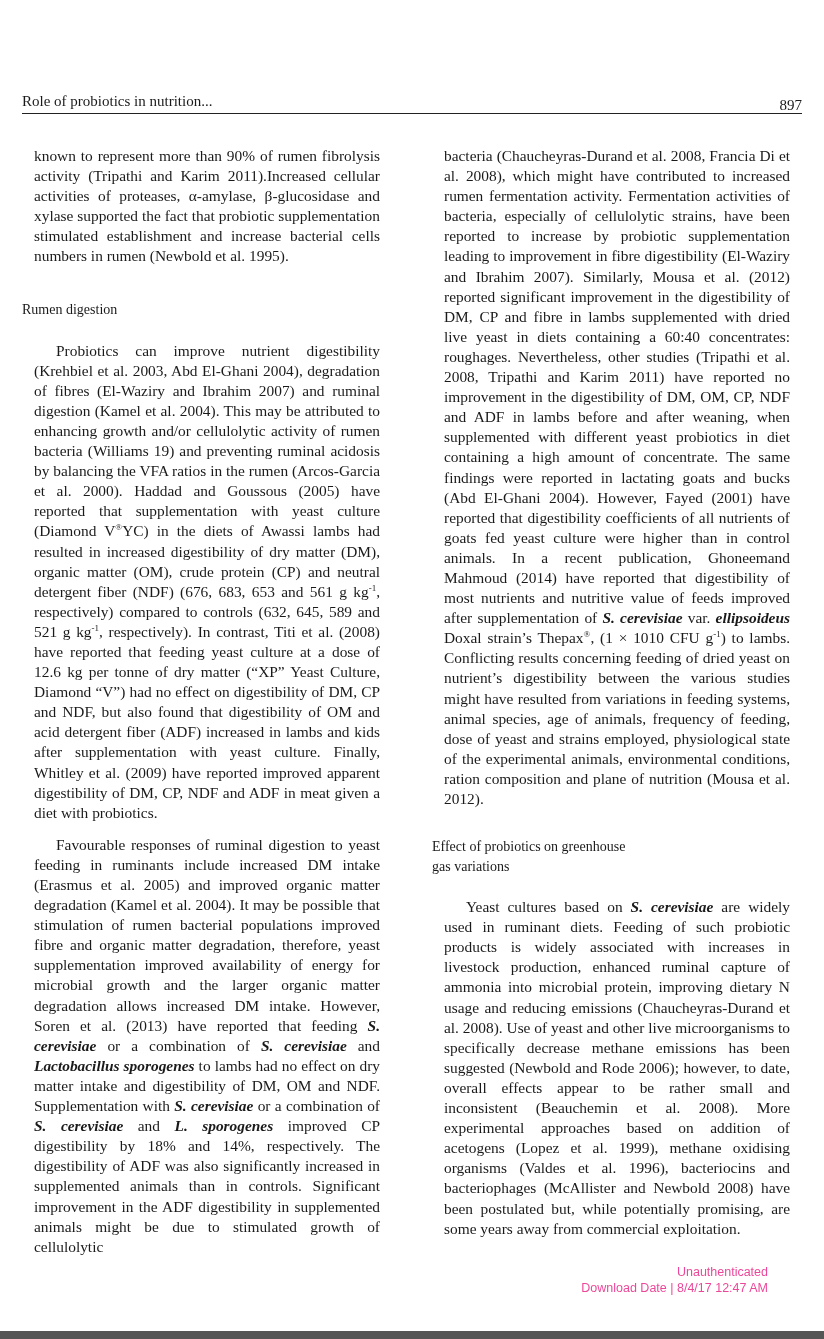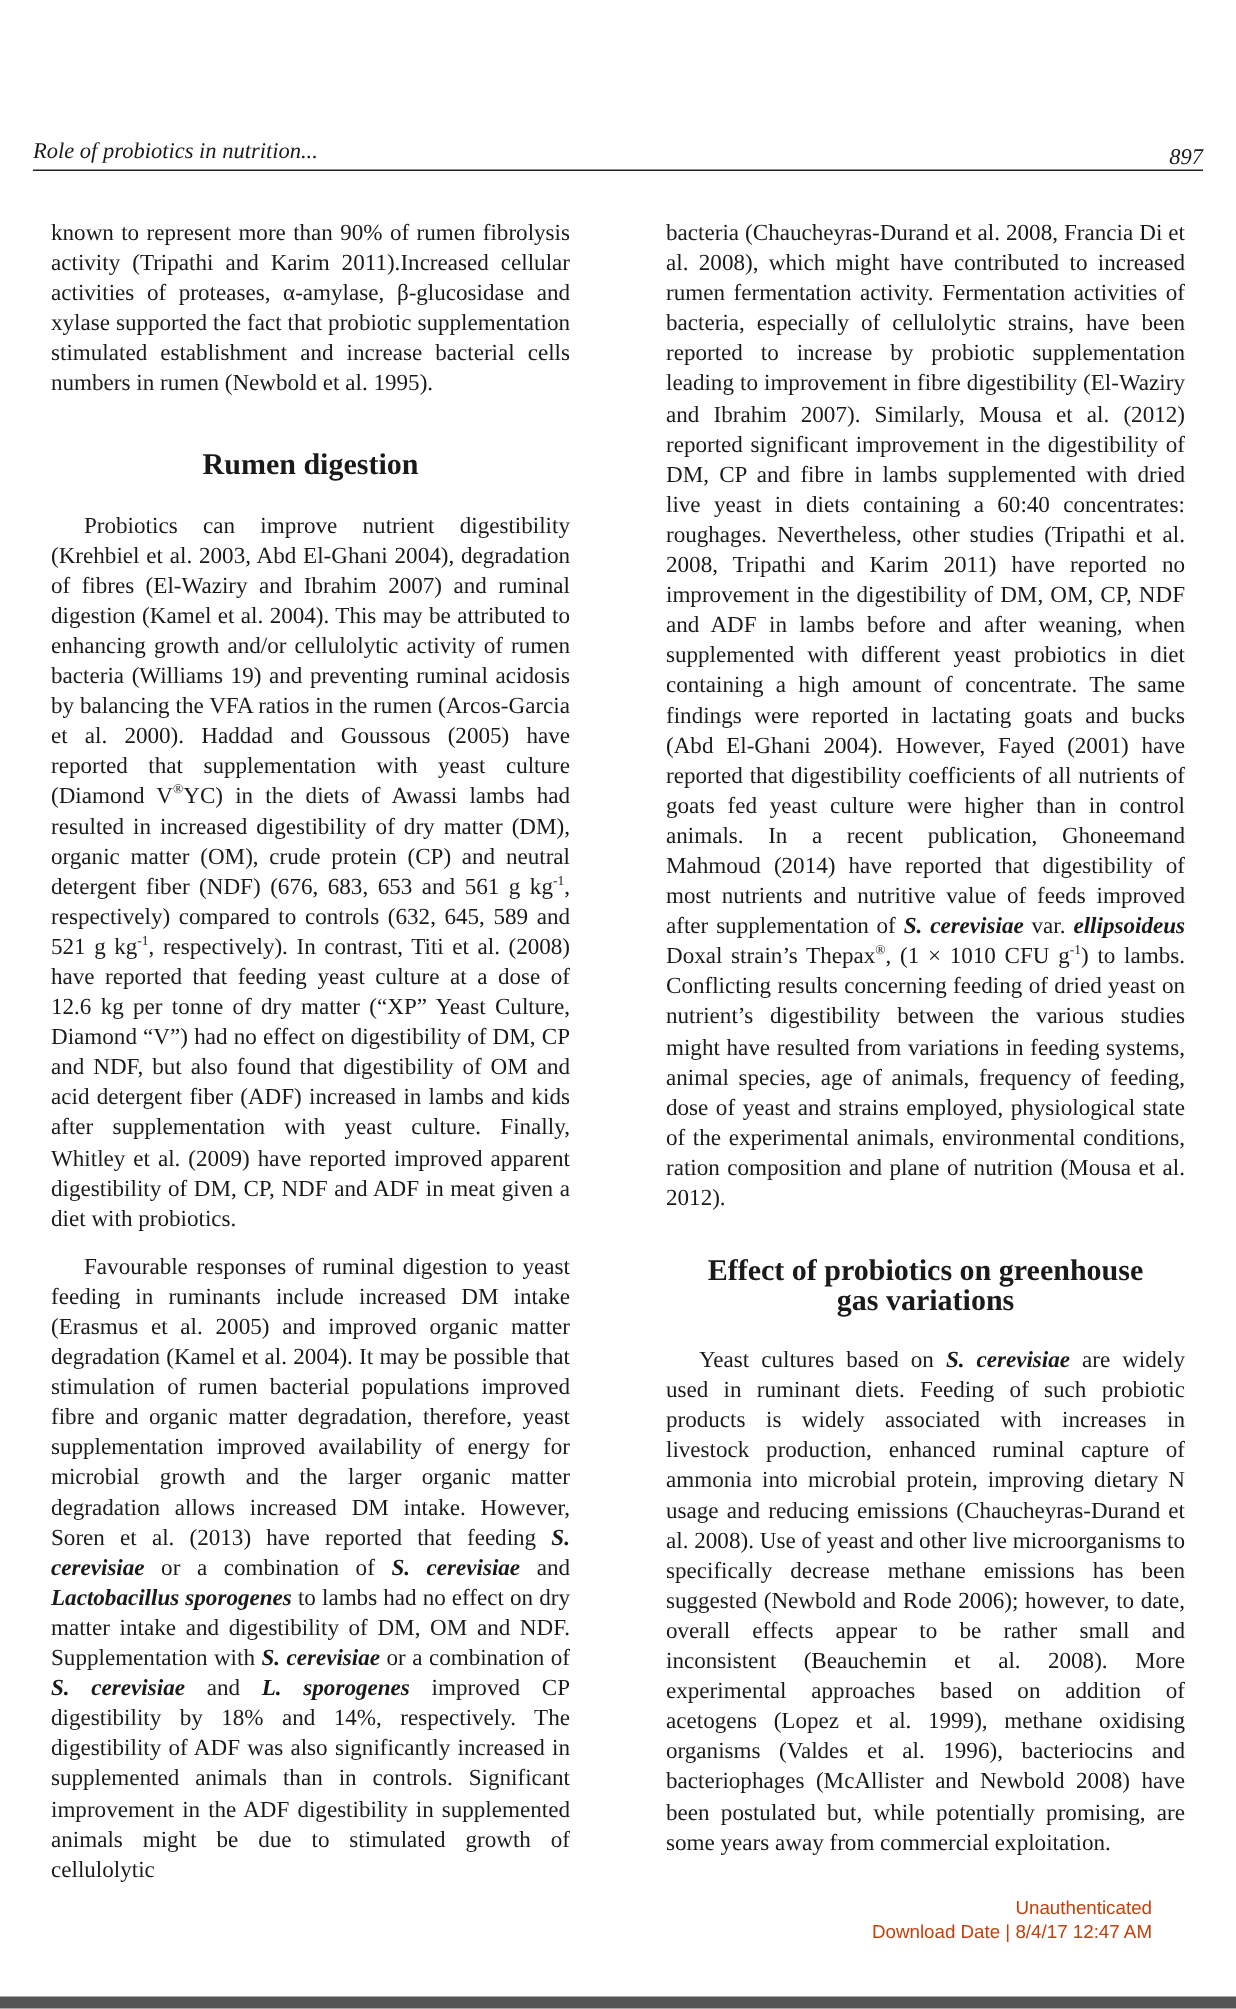--- a/index.html
+++ b/index.html
@@ -15,21 +15,20 @@
       font-family: "Liberation Serif", "DejaVu Serif", serif;
       color: #1a1a1a;
     }
     .running-header {
       position: absolute;
       left: 22px;
       top: 91px;
       width: 780px;
       height: 22px;
       border-bottom: 1px solid #222;
-      font-style: italic;
       font-size: 15px;
       line-height: 20px;
     }
     .running-header .title { position: absolute; left: 0; top: 0; }
     .running-header .page-no { position: absolute; right: 0; top: 4px; }
 
     .col {
       position: absolute;
       top: 134px;
       width: 370px;
@@ -40,38 +39,37 @@
     }
     .col-left { left: 22px; }
     .col-right { left: 432px; }
 
     .col p {
       margin: 12px;
     }
     .col p.indent { text-indent: 22px; }
 
     .section-heading {
-      font-weight: bold;
-      text-align: center;
-      font-size: 20px;
+      font-weight: normal;
+      font-size: 14px;
       line-height: 20px;
       margin: 0;
     }
     .col-left .section-heading { margin-top: 33px; margin-bottom: 21px; }
     .col-right .section-heading { margin-top: 28px; margin-bottom: 20px; }
 
     .footer-note {
       position: absolute;
       right: 56px;
       top: 1264px;
       text-align: right;
       font-family: "Liberation Sans", "DejaVu Sans", sans-serif;
       font-size: 12.5px;
       line-height: 16px;
-      color: #c2410c;
+      color: #ec4899;
     }
     .bottom-bar {
       position: absolute;
       left: 0;
       bottom: 0;
       width: 824px;
       height: 8px;
       background: #555555;
     }
     i { font-style: italic; font-weight: bold; }

